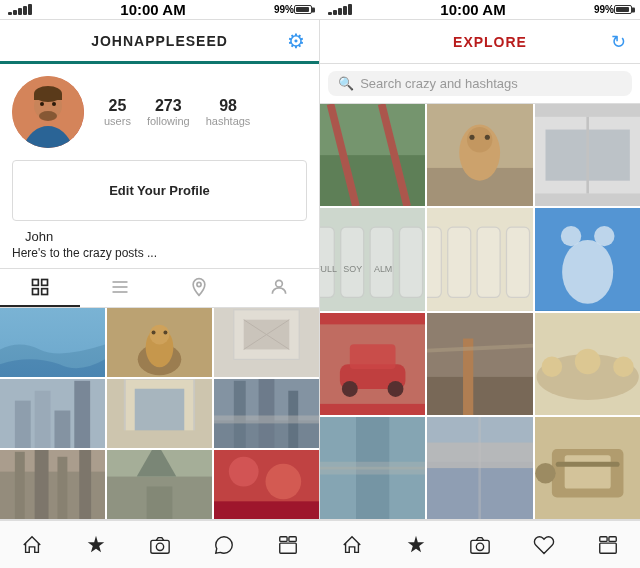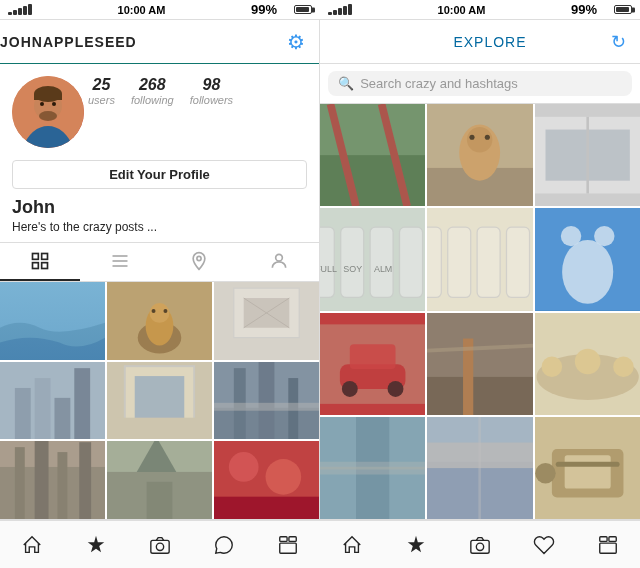--- a/index.html
+++ b/index.html
@@ -22,22 +22,22 @@
     .status-bar {
       width: 50%;
       display: flex;
       align-items: center;
       justify-content: space-between;
       padding: 0 8px;
       font-size: 10px;
       font-weight: 600;
       border-bottom: 1px solid #ddd;
     }
-    .status-bar .time { font-size: 11px; font-weight: 700; }
-    .status-bar .right { display: flex; align-items: center; gap: 17px; font-size: 13px; }
+    .status-bar .time { font-size: 15px; font-weight: 700; }
+    .status-bar .right { display: flex; align-items: center; gap: 0; font-size: 10px; }
     .battery { width: 18px; height: 9px; border: 1px solid #333; border-radius: 2px; position: relative; padding: 1px; display: inline-flex; align-items: center; }
     .battery::after { content: ''; position: absolute; right: -4px; top: 50%; transform: translateY(-50%); width: 3px; height: 5px; background: #333; border-radius: 0 1px 1px 0; }
     .battery-fill { height: 100%; width: 90%; background: #333; border-radius: 1px; }
     .signal-dots { display: flex; gap: 1px; align-items: flex-end; }
     .signal-dots span { width: 4px; background: #333; border-radius: 1px; }
 
     
     .panels {
       display: flex;
       flex: 1;
@@ -51,42 +51,43 @@
       flex-direction: column;
       border-right: 1px solid #ddd;
       background: #fff;
     }
 
     
     .left-header {
       height: 44px;
       display: flex;
       align-items: center;
-      border-bottom: 1px solid #0f766e;
+      justify-content: center;
+      border-bottom: 3px solid #0f766e;
       position: relative;
     }
     .left-header-title {
       font-size: 14px;
       font-weight: 700;
       letter-spacing: 1px;
       color: #262626;
     }
     .left-header-icon {
       position: absolute;
       right: 14px;
       font-size: 20px;
       color: #3897f0;
     }
 
     
     .profile-section {
       padding: 12px 12px 8px 12px;
       display: flex;
-      gap: 4px;
-      font-style: italic;
+      align-items: center;
+      gap: 20px;
     }
     .avatar {
       width: 72px;
       height: 72px;
       border-radius: 50%;
       background: linear-gradient(135deg, #e8a87c, #c0392b);
       flex-shrink: 0;
       overflow: hidden;
       display: flex;
       align-items: center;
@@ -111,33 +112,33 @@
     }
     .stat-label {
       font-size: 11px;
       color: #999;
     }
 
     .edit-profile-btn {
       margin: 4px 12px 8px 12px;
       border: 1px solid #dbdbdb;
       border-radius: 4px;
-      padding: 6px;
+      padding: 22px;
       text-align: center;
       font-size: 13px;
       font-weight: 600;
       color: #262626;
       background: #fff;
       cursor: pointer;
     }
 
     .profile-name {
-      padding: 0 12px 2px 12px;
-      font-size: 18px;
-      font-weight: 700;
+      padding: 0 12px 2px 25px;
+      font-size: 13px;
+      font-weight: 400;
       color: #262626;
     }
     .profile-bio {
       padding: 0 12px 8px 12px;
       font-size: 12px;
       color: #262626;
     }
 
     
     .profile-tabs {
@@ -185,23 +186,23 @@
     .right-header {
       height: 44px;
       display: flex;
       align-items: center;
       justify-content: center;
       border-bottom: 1px solid #ddd;
       position: relative;
     }
     .right-header-title {
       font-size: 14px;
-      font-weight: 400;
+      font-weight: 700;
       letter-spacing: 1px;
-      color: #0369a1;
+      color: #b91c1c;
       margin-left: 20px;
     }
     .right-header-icon {
       position: absolute;
       right: 14px;
       font-size: 18px;
       color: #3897f0;
     }
 
     
@@ -334,26 +335,26 @@
           <circle cx="30" cy="28" r="2" fill="#2a1a0a"></circle>
           <circle cx="42" cy="28" r="2" fill="#2a1a0a"></circle>
         </svg>
       </div>
       <div class="profile-stats">
         <div class="stat">
           <span class="stat-number">25</span>
           <span class="stat-label">users</span>
         </div>
         <div class="stat">
-          <span class="stat-number">268</span>
+          <span class="stat-number">273</span>
           <span class="stat-label">following</span>
         </div>
         <div class="stat">
           <span class="stat-number">98</span>
-          <span class="stat-label">followers</span>
+          <span class="stat-label">hashtags</span>
         </div>
       </div>
     </div>
 
     <button class="edit-profile-btn">Edit Your Profile</button>
 
     <div class="profile-name">John</div>
     <div class="profile-bio">Here's to the crazy posts ...</div>
 
     <div class="profile-tabs">

